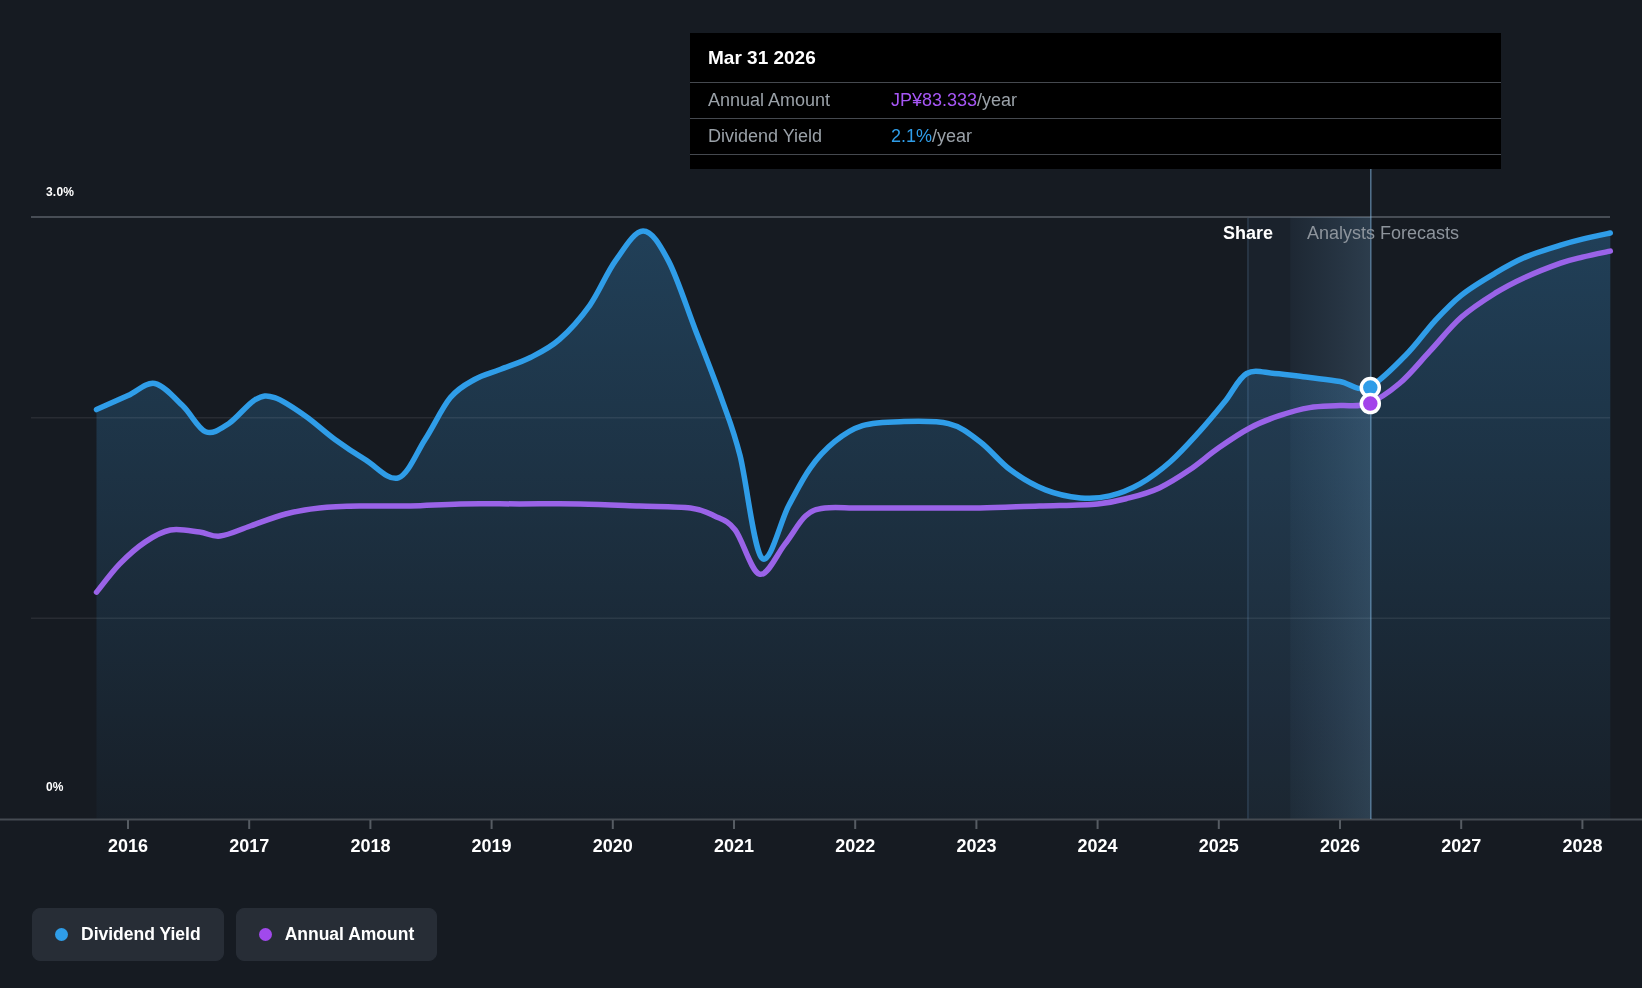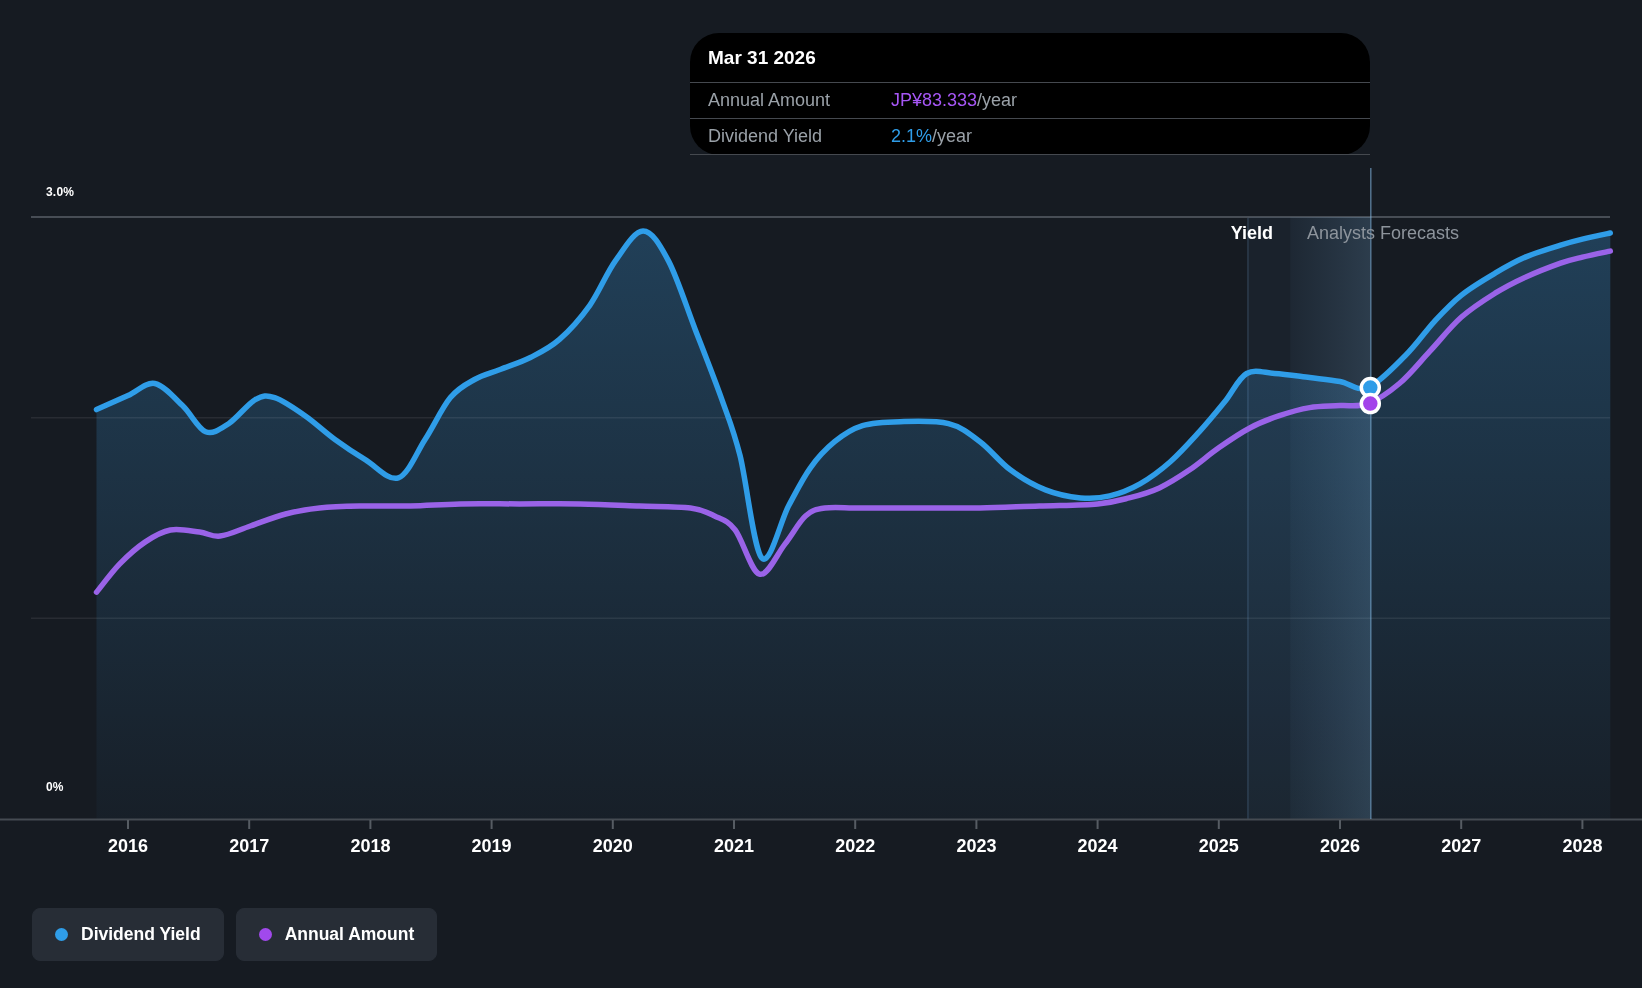--- a/index.html
+++ b/index.html
@@ -13,22 +13,22 @@
   
   .y-label{color:#ffffff;font-size:12px;font-weight:700;letter-spacing:.2px;}
   .y-label.top{left:46px;top:185px;}
   .y-label.bottom{left:46px;top:780px;}
   
   .past-label{left:1140px;top:223px;width:133px;text-align:right;
     color:#ffffff;font-size:18px;font-weight:700;}
   .forecast-label{left:1307px;top:223px;color:#8d949c;font-size:18px;font-weight:400;}
   
   .tooltip{
-    left:690px;top:33px;width:680px;background:#000000;color:#fff;
-    box-sizing:border-box;z-index:5;border-radius:29px;
+    left:690px;top:33px;width:811px;background:#000000;color:#fff;
+    box-sizing:border-box;padding-bottom:14px;z-index:5;
   }
   .tt-title{
     height:49px;display:flex;align-items:center;padding:0 18px;
     font-size:19px;font-weight:700;border-bottom:1px solid #45494f;
   }
   .tt-row{
     height:35px;display:flex;align-items:center;padding:0 18px;
     border-bottom:1px solid #45494f;font-size:18px;
   }
   .tt-label{width:183px;color:#9aa1a8;}
@@ -101,21 +101,21 @@
       <line x1="1370.8" x2="1370.8" y1="168" y2="819" stroke="rgba(135,190,235,0.55)" stroke-width="1.5"></line>
       <path d="M96.5 409.6C101.7 407.3 118.3 399.9 128.0 395.6C137.7 391.2 145.6 381.9 154.7 383.5C163.8 385.2 174.1 397.6 182.5 405.6C191.0 413.6 197.9 428.7 205.6 431.7C213.2 434.7 220.3 429.0 228.6 423.7C236.9 418.3 247.6 403.9 255.3 399.6C262.9 395.3 266.4 394.9 274.7 397.6C282.9 400.3 294.9 408.6 305.0 415.7C315.1 422.7 325.2 432.4 335.3 439.7C345.4 447.1 355.0 453.4 365.6 459.8C376.1 466.2 388.4 481.2 398.3 477.9C408.2 474.5 416.3 453.1 424.9 439.7C433.6 426.4 442.1 407.6 450.4 397.6C458.7 387.6 466.3 384.2 474.6 379.5C482.9 374.9 490.8 373.2 500.1 369.5C509.4 365.8 520.5 362.5 530.4 357.5C540.3 352.4 549.6 348.1 559.5 339.4C569.4 330.7 580.5 318.3 589.8 305.3C599.1 292.2 606.3 273.5 615.2 261.1C624.1 248.8 634.2 231.0 643.1 231.0C652.0 231.0 659.9 244.7 668.6 261.1C677.2 277.5 686.3 306.3 695.2 329.4C704.1 352.4 714.4 378.5 721.9 399.6C729.4 420.7 733.4 429.4 740.1 455.8C746.7 482.2 753.8 549.8 761.9 558.1C770.0 566.5 780.5 521.0 788.5 506.0C796.6 490.9 802.7 478.5 810.4 467.8C818.0 457.1 825.9 448.8 834.6 441.7C843.3 434.7 851.6 429.0 862.5 425.7C873.4 422.3 885.7 422.0 900.0 421.7C914.4 421.3 935.2 420.3 948.5 423.7C961.9 427.0 969.7 434.0 980.0 441.7C990.3 449.4 999.4 461.8 1010.3 469.8C1021.2 477.9 1033.8 485.2 1045.5 489.9C1057.2 494.6 1069.9 496.9 1080.6 497.9C1091.3 498.9 1099.8 498.3 1109.7 495.9C1119.6 493.6 1129.9 489.6 1140.0 483.9C1150.1 478.2 1160.4 470.5 1170.3 461.8C1180.2 453.1 1190.3 441.7 1199.4 431.7C1208.5 421.7 1217.0 411.3 1224.9 401.6C1232.7 391.9 1238.4 378.2 1246.7 373.5C1255.0 368.8 1264.0 372.8 1274.6 373.5C1285.1 374.2 1298.8 376.2 1309.7 377.5C1320.6 378.9 1330.3 379.9 1340.0 381.5C1349.7 383.2 1357.0 391.9 1367.9 387.6C1378.8 383.2 1394.3 366.5 1405.4 355.5C1416.6 344.4 1425.2 331.4 1434.5 321.3C1443.8 311.3 1451.1 303.3 1461.2 295.3C1471.3 287.2 1484.4 279.5 1495.1 273.2C1505.8 266.8 1514.5 261.8 1525.4 257.1C1536.3 252.4 1551.1 248.1 1560.6 245.1C1570.1 242.1 1574.1 241.1 1582.4 239.1C1590.7 237.1 1605.6 234.0 1610.3 233.0" fill="none" stroke="#2f9de8" stroke-width="5.5" stroke-linecap="round" stroke-linejoin="round"></path>
       <path d="M96.5 592.2C100.3 587.6 111.4 572.5 119.5 564.1C127.6 555.8 136.5 547.8 145.0 542.1C153.5 536.4 161.3 531.7 170.4 530.0C179.5 528.4 191.2 531.0 199.5 532.0C207.8 533.0 211.6 537.1 220.1 536.1C228.6 535.1 239.5 529.7 250.4 526.0C261.3 522.3 274.0 517.0 285.6 514.0C297.1 511.0 307.2 509.3 319.5 508.0C331.8 506.6 344.3 506.3 359.5 506.0C374.6 505.6 393.6 506.3 410.4 506.0C427.2 505.6 441.9 504.3 460.1 503.9C478.3 503.6 499.5 503.9 519.5 503.9C539.5 503.9 560.1 503.6 580.1 503.9C600.1 504.3 621.1 505.3 639.5 506.0C657.8 506.6 677.8 506.3 690.4 508.0C702.9 509.6 707.1 512.3 714.6 516.0C722.1 519.7 727.7 520.3 735.2 530.0C742.7 539.7 751.2 571.8 759.5 574.2C767.7 576.5 777.2 553.8 784.9 544.1C792.6 534.4 798.8 522.0 805.5 516.0C812.2 510.0 815.8 509.3 824.9 508.0C834.0 506.6 844.3 508.0 860.0 508.0C875.8 508.0 899.4 508.0 919.4 508.0C939.4 508.0 960.0 508.3 980.0 508.0C1000.0 507.6 1019.8 506.6 1039.4 506.0C1059.0 505.3 1082.7 505.3 1097.6 503.9C1112.5 502.6 1118.8 500.6 1129.1 497.9C1139.4 495.3 1149.3 492.6 1159.4 487.9C1169.5 483.2 1179.8 476.5 1189.7 469.8C1199.6 463.1 1208.7 454.8 1218.8 447.8C1228.9 440.7 1240.2 433.0 1250.3 427.7C1260.4 422.3 1269.5 419.0 1279.4 415.7C1289.3 412.3 1299.6 409.3 1309.7 407.6C1319.8 406.0 1330.3 406.3 1340.0 405.6C1349.7 405.0 1358.0 407.3 1367.9 403.6C1377.8 399.9 1389.1 392.2 1399.4 383.5C1409.7 374.9 1419.4 362.5 1429.7 351.4C1440.0 340.4 1450.3 327.0 1461.2 317.3C1472.1 307.6 1484.4 299.9 1495.1 293.2C1505.8 286.6 1514.5 282.2 1525.4 277.2C1536.3 272.2 1551.1 266.5 1560.6 263.1C1570.1 259.8 1574.1 259.1 1582.4 257.1C1590.7 255.1 1605.6 252.1 1610.3 251.1" fill="none" stroke="#9a63e8" stroke-width="5.5" stroke-linecap="round" stroke-linejoin="round"></path>
       <circle cx="1370.3" cy="387.6" r="9" fill="#2f9de8" stroke="#ffffff" stroke-width="3.5"></circle>
       <circle cx="1370.3" cy="403.6" r="9" fill="#a343ea" stroke="#ffffff" stroke-width="3.5"></circle>
     </svg>
 
   <div class="abs y-label top">3.0%</div>
   <div class="abs y-label bottom">0%</div>
 
-  <div class="abs past-label">Yield</div>
+  <div class="abs past-label">Share</div>
   <div class="abs forecast-label">Analysts Forecasts</div>
 
   <div class="abs tooltip">
     <div class="tt-title">Mar 31 2026</div>
     <div class="tt-row">
       <span class="tt-label">Annual Amount</span>
       <span class="tt-value" style="color: rgb(166, 86, 245);">JP¥83.333</span>
       <span class="tt-suffix">/year</span>
     </div>
     <div class="tt-row">

